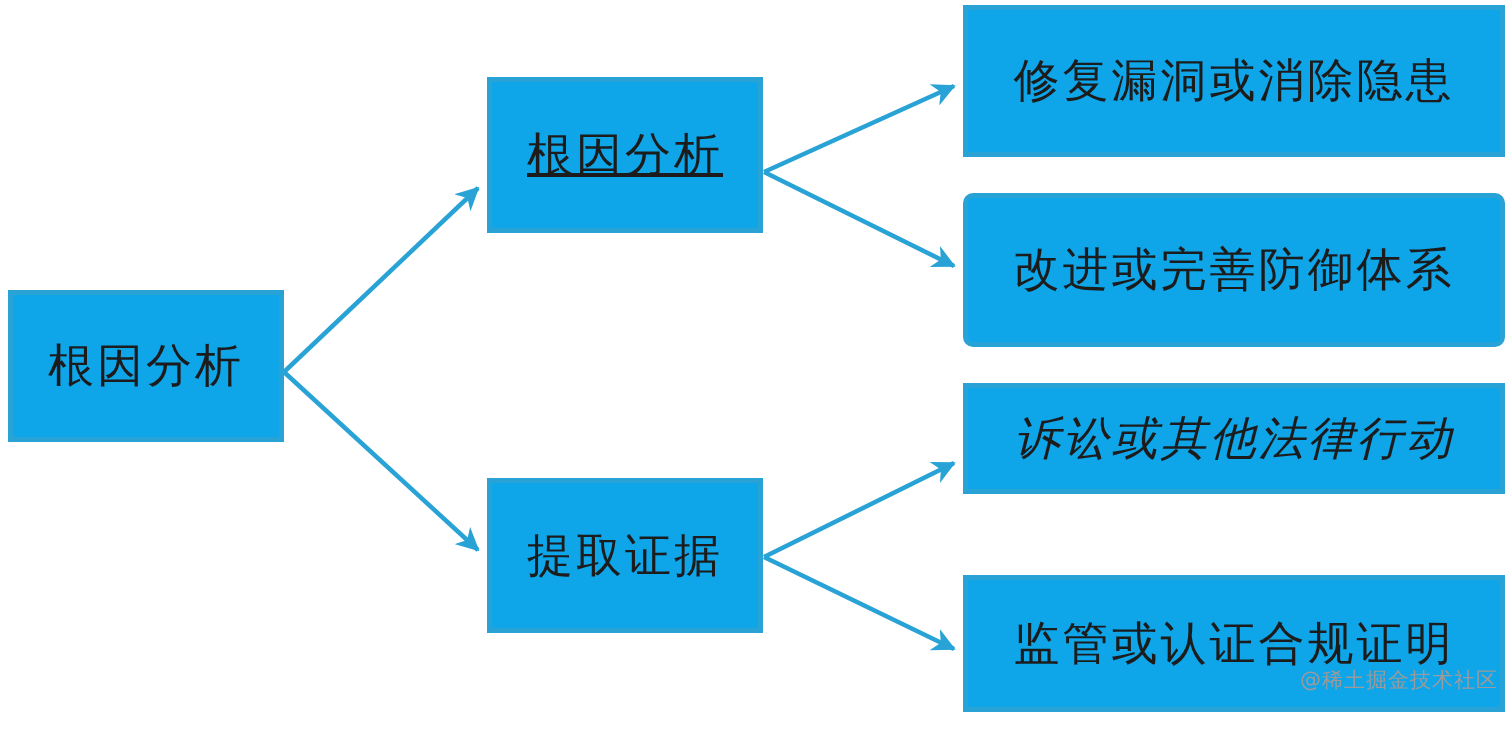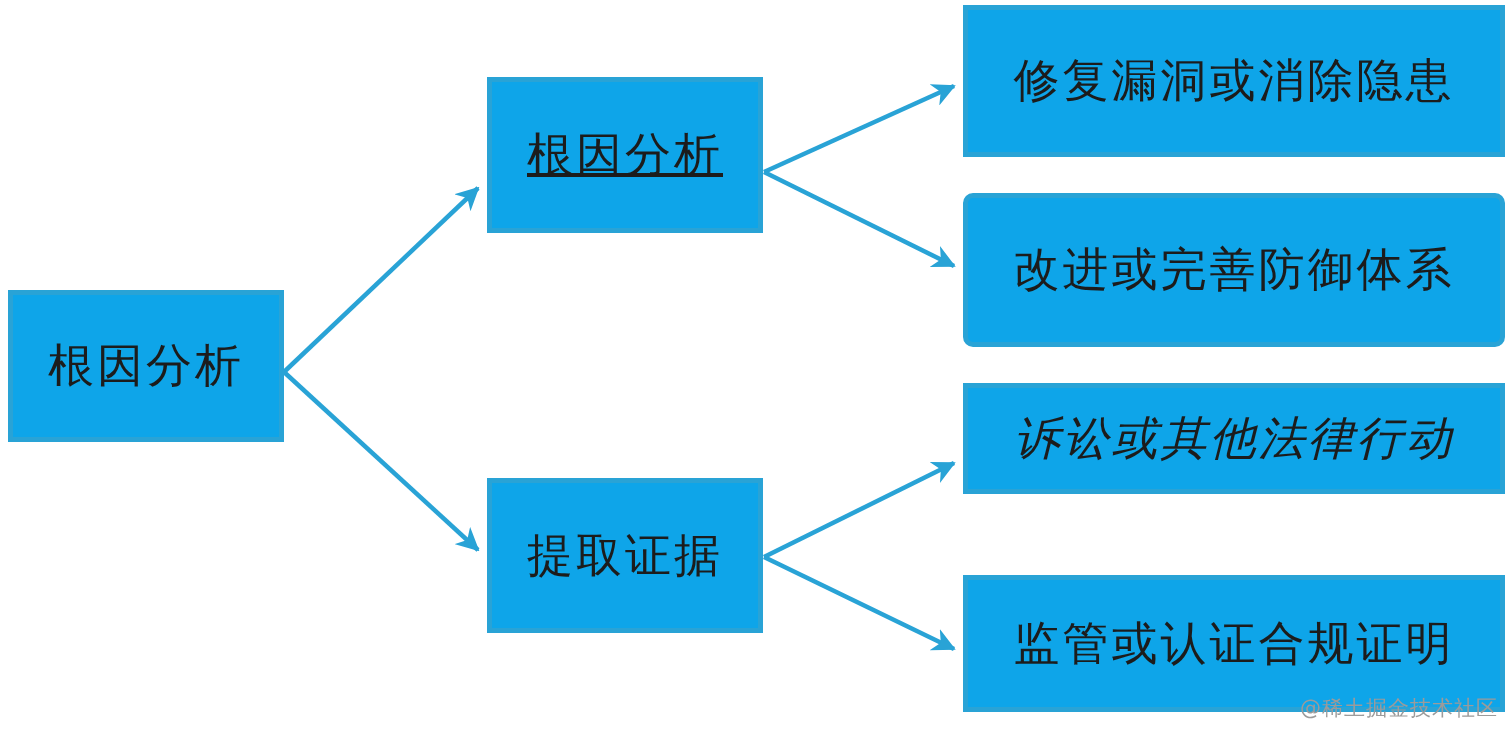--- a/index.html
+++ b/index.html
@@ -41,21 +41,21 @@
   .node-root-cause { left: 487px; top: 77px;  width: 276px; height: 156px; text-decoration: underline; }
   .node-evidence   { left: 487px; top: 478px; width: 276px; height: 155px; }
   .node-fix        { left: 963px; top: 5px;   width: 542px; height: 152px; }
   .node-defense    { left: 963px; top: 193px; width: 542px; height: 154px; border-radius: 10px; }
   .node-legal      { left: 963px; top: 383px; width: 542px; height: 111px; font-style: italic; }
   .node-compliance { left: 963px; top: 575px; width: 542px; height: 137px; }
 
   .watermark {
     position: absolute;
     right: 14px;
-    top: 694px;
+    top: 666px;
     font-size: 21px;
     color: #9b9b9b;
     letter-spacing: 1px;
     font-family: "DejaVu Sans", "Liberation Sans", sans-serif;
   }
 </style>
 </head>
 <body>
 
 <div class="canvas">

